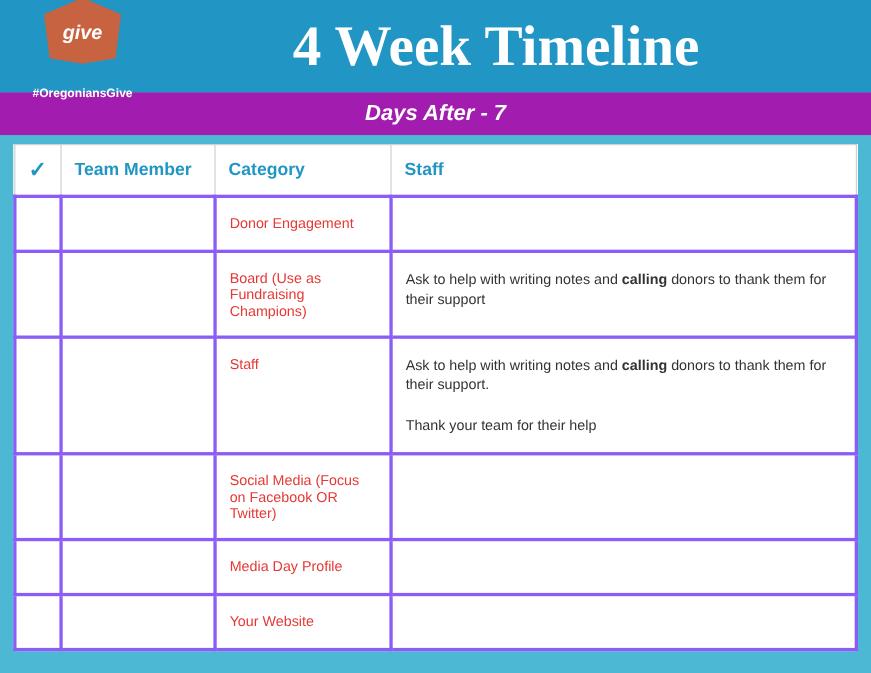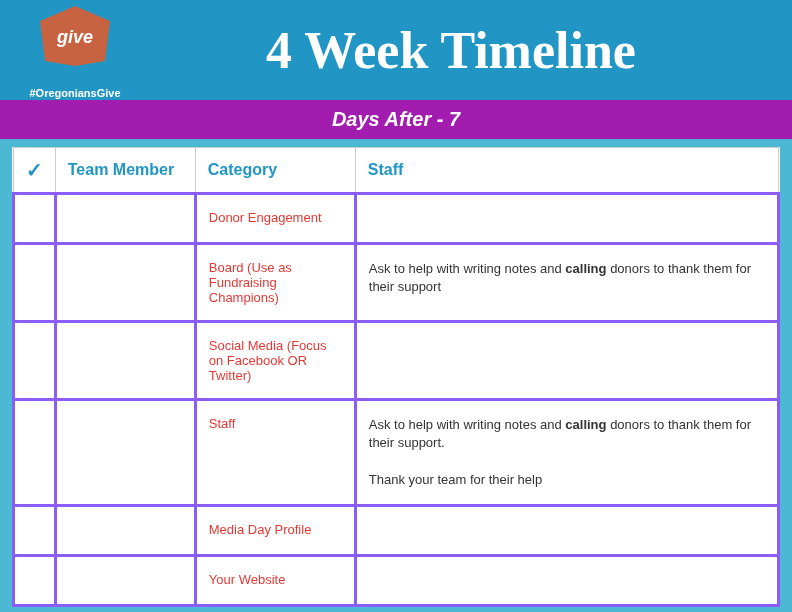--- a/index.html
+++ b/index.html
@@ -10,21 +10,21 @@
       background: #4db8d4;
       overflow: hidden;
     }
 
     
     .header {
       background: #2196c4;
       display: flex;
       align-items: center;
       padding: 10px 20px;
-      height: 100px;
+      height: 84px;
     }
     .logo-area {
       display: flex;
       flex-direction: column;
       align-items: center;
       width: 110px;
     }
     .logo-shape {
       width: 80px;
       height: 70px;
@@ -150,28 +150,28 @@
         </tr>
         <tr class="data-row">
           <td class="check-cell"></td>
           <td></td>
           <td class="cat-cell">Board (Use as Fundraising Champions)</td>
           <td class="task-cell">Ask to help with writing notes and <strong>calling</strong> donors to thank them for their support</td>
         </tr>
         <tr class="data-row">
           <td class="check-cell"></td>
           <td></td>
-          <td class="cat-cell">Social Media (Focus on Facebook OR Twitter)</td>
-          <td class="task-cell"></td>
+          <td class="cat-cell">Staff</td>
+          <td class="task-cell"><span>Ask to help with writing notes and <strong>calling</strong> donors to thank them for their support.</span><br><br><span>Thank your team for their help</span></td>
         </tr>
         <tr class="data-row">
           <td class="check-cell"></td>
           <td></td>
-          <td class="cat-cell">Staff</td>
-          <td class="task-cell"><span>Ask to help with writing notes and <strong>calling</strong> donors to thank them for their support.</span><br><br><span>Thank your team for their help</span></td>
+          <td class="cat-cell">Social Media (Focus on Facebook OR Twitter)</td>
+          <td class="task-cell"></td>
         </tr>
         <tr class="data-row">
           <td class="check-cell"></td>
           <td></td>
           <td class="cat-cell">Media Day Profile</td>
           <td class="task-cell"></td>
         </tr>
         <tr class="data-row">
           <td class="check-cell"></td>
           <td></td>

